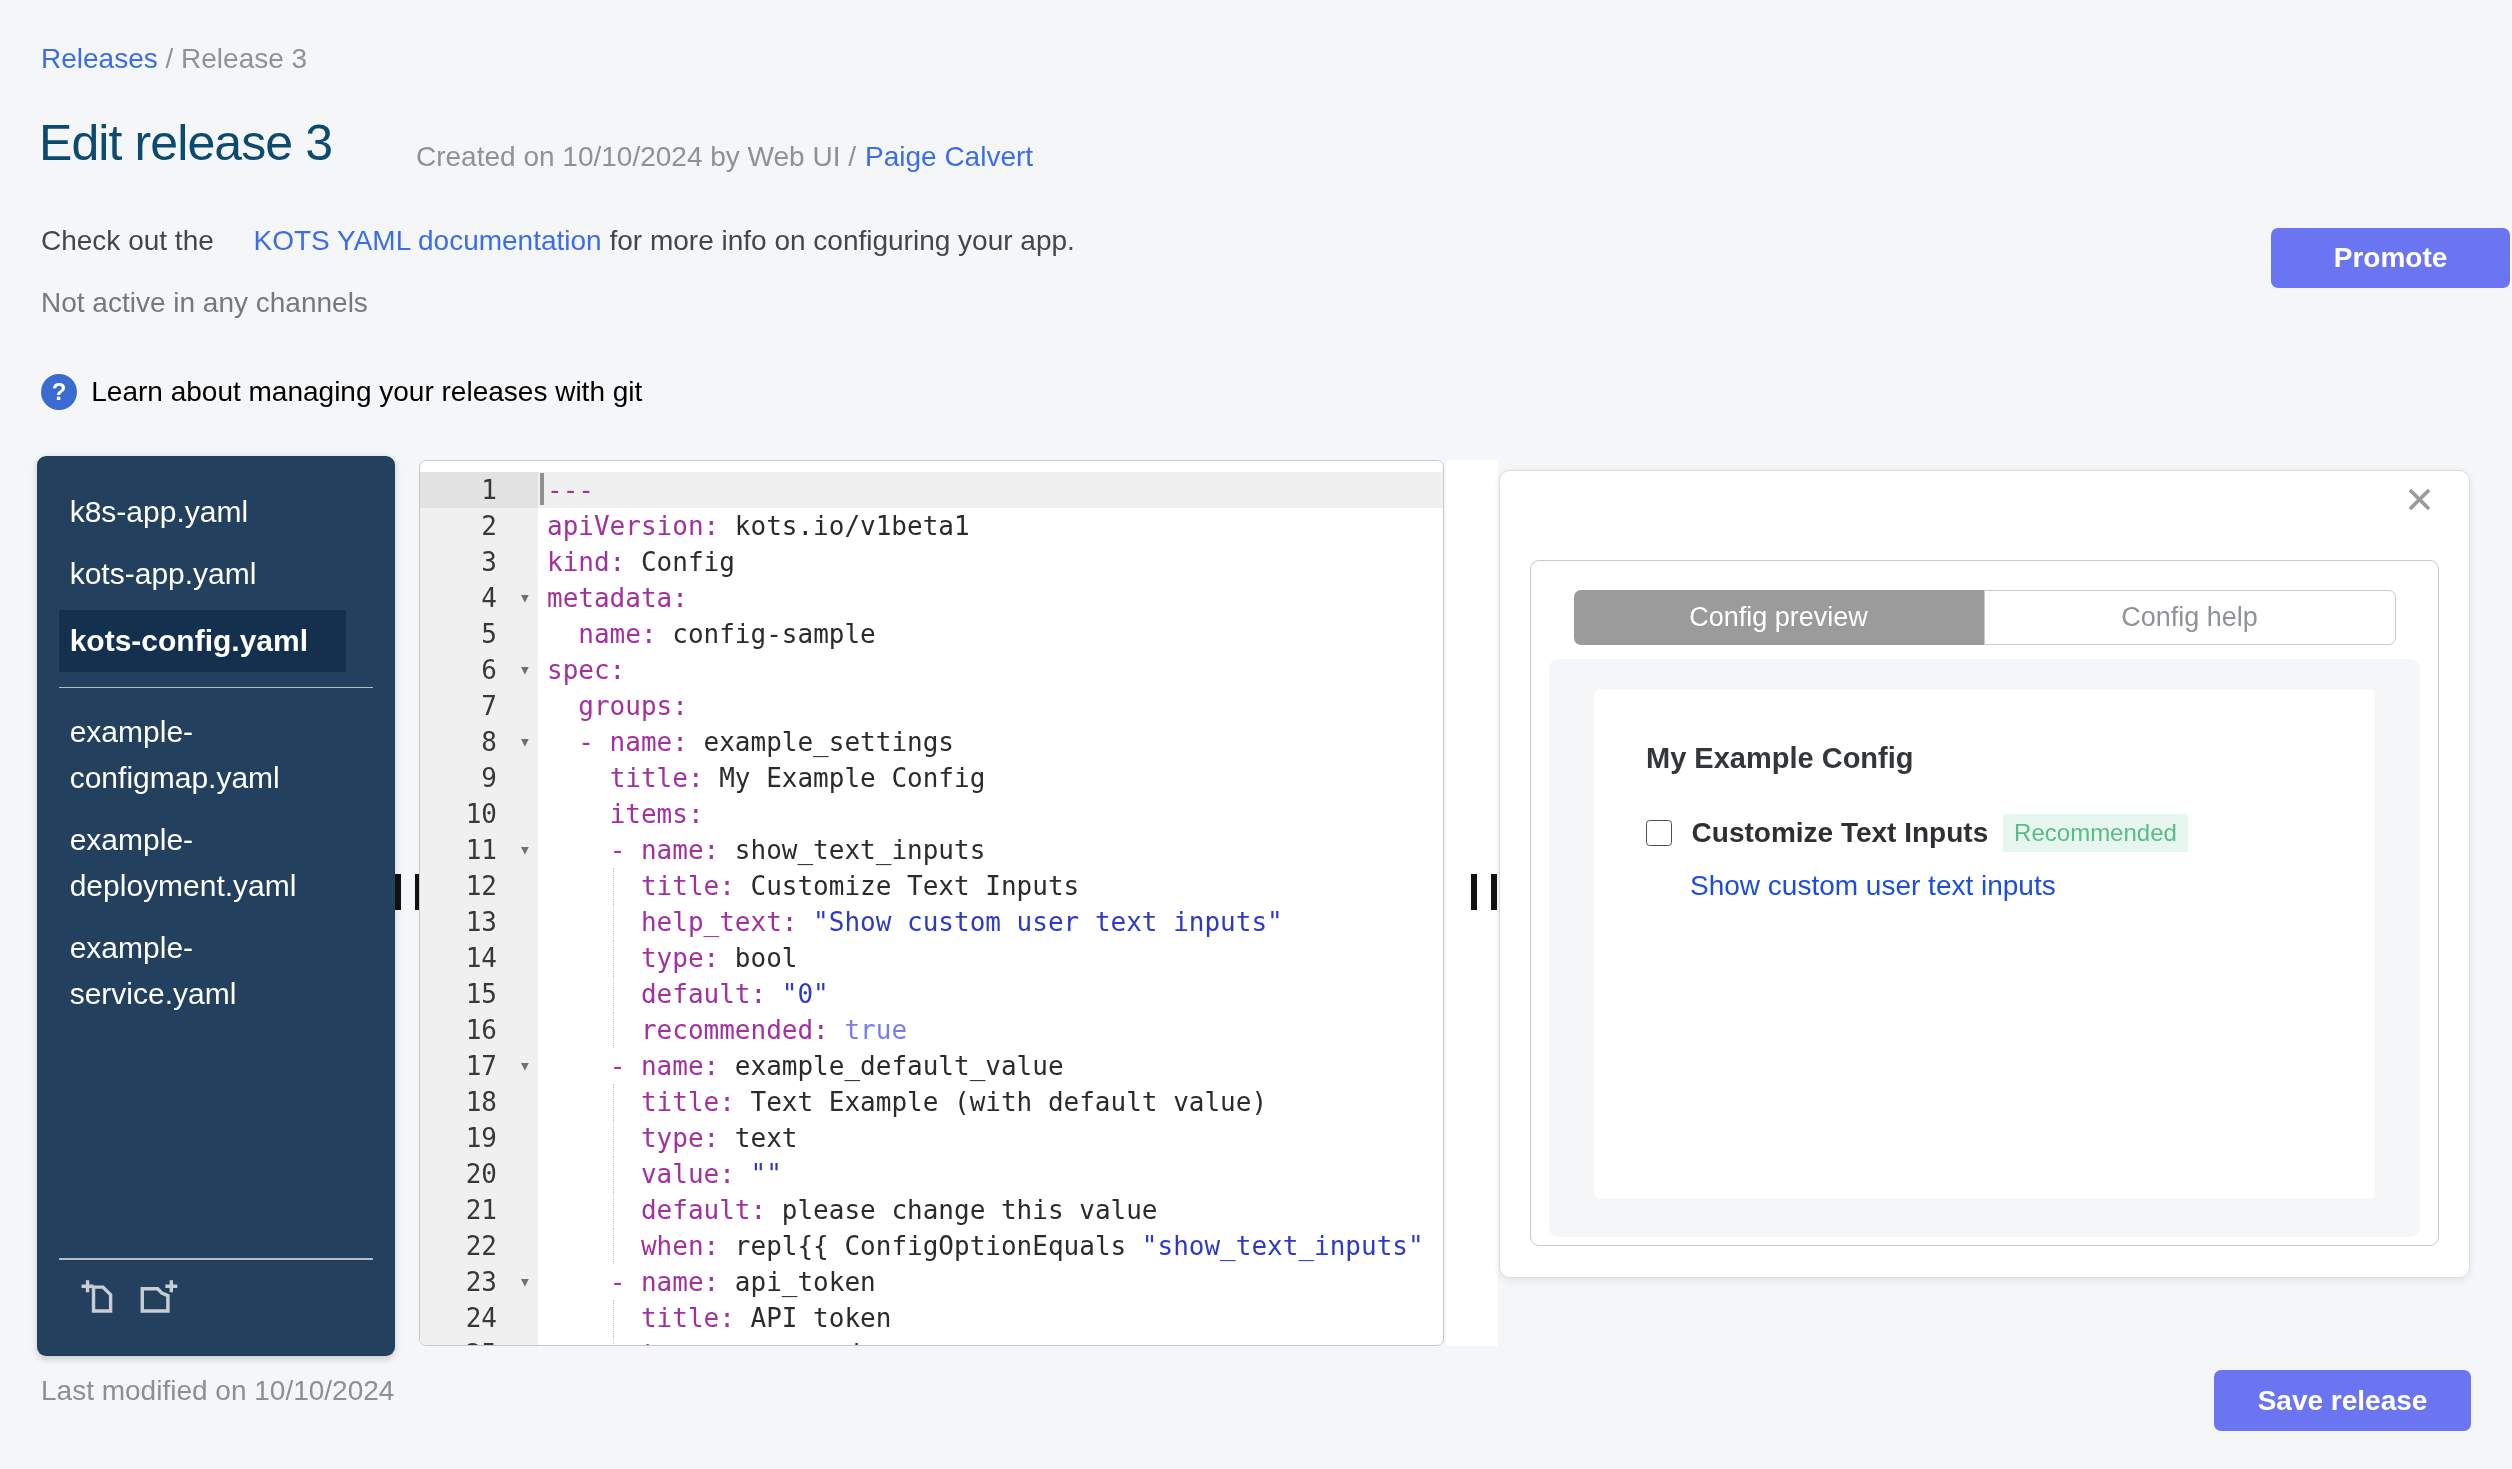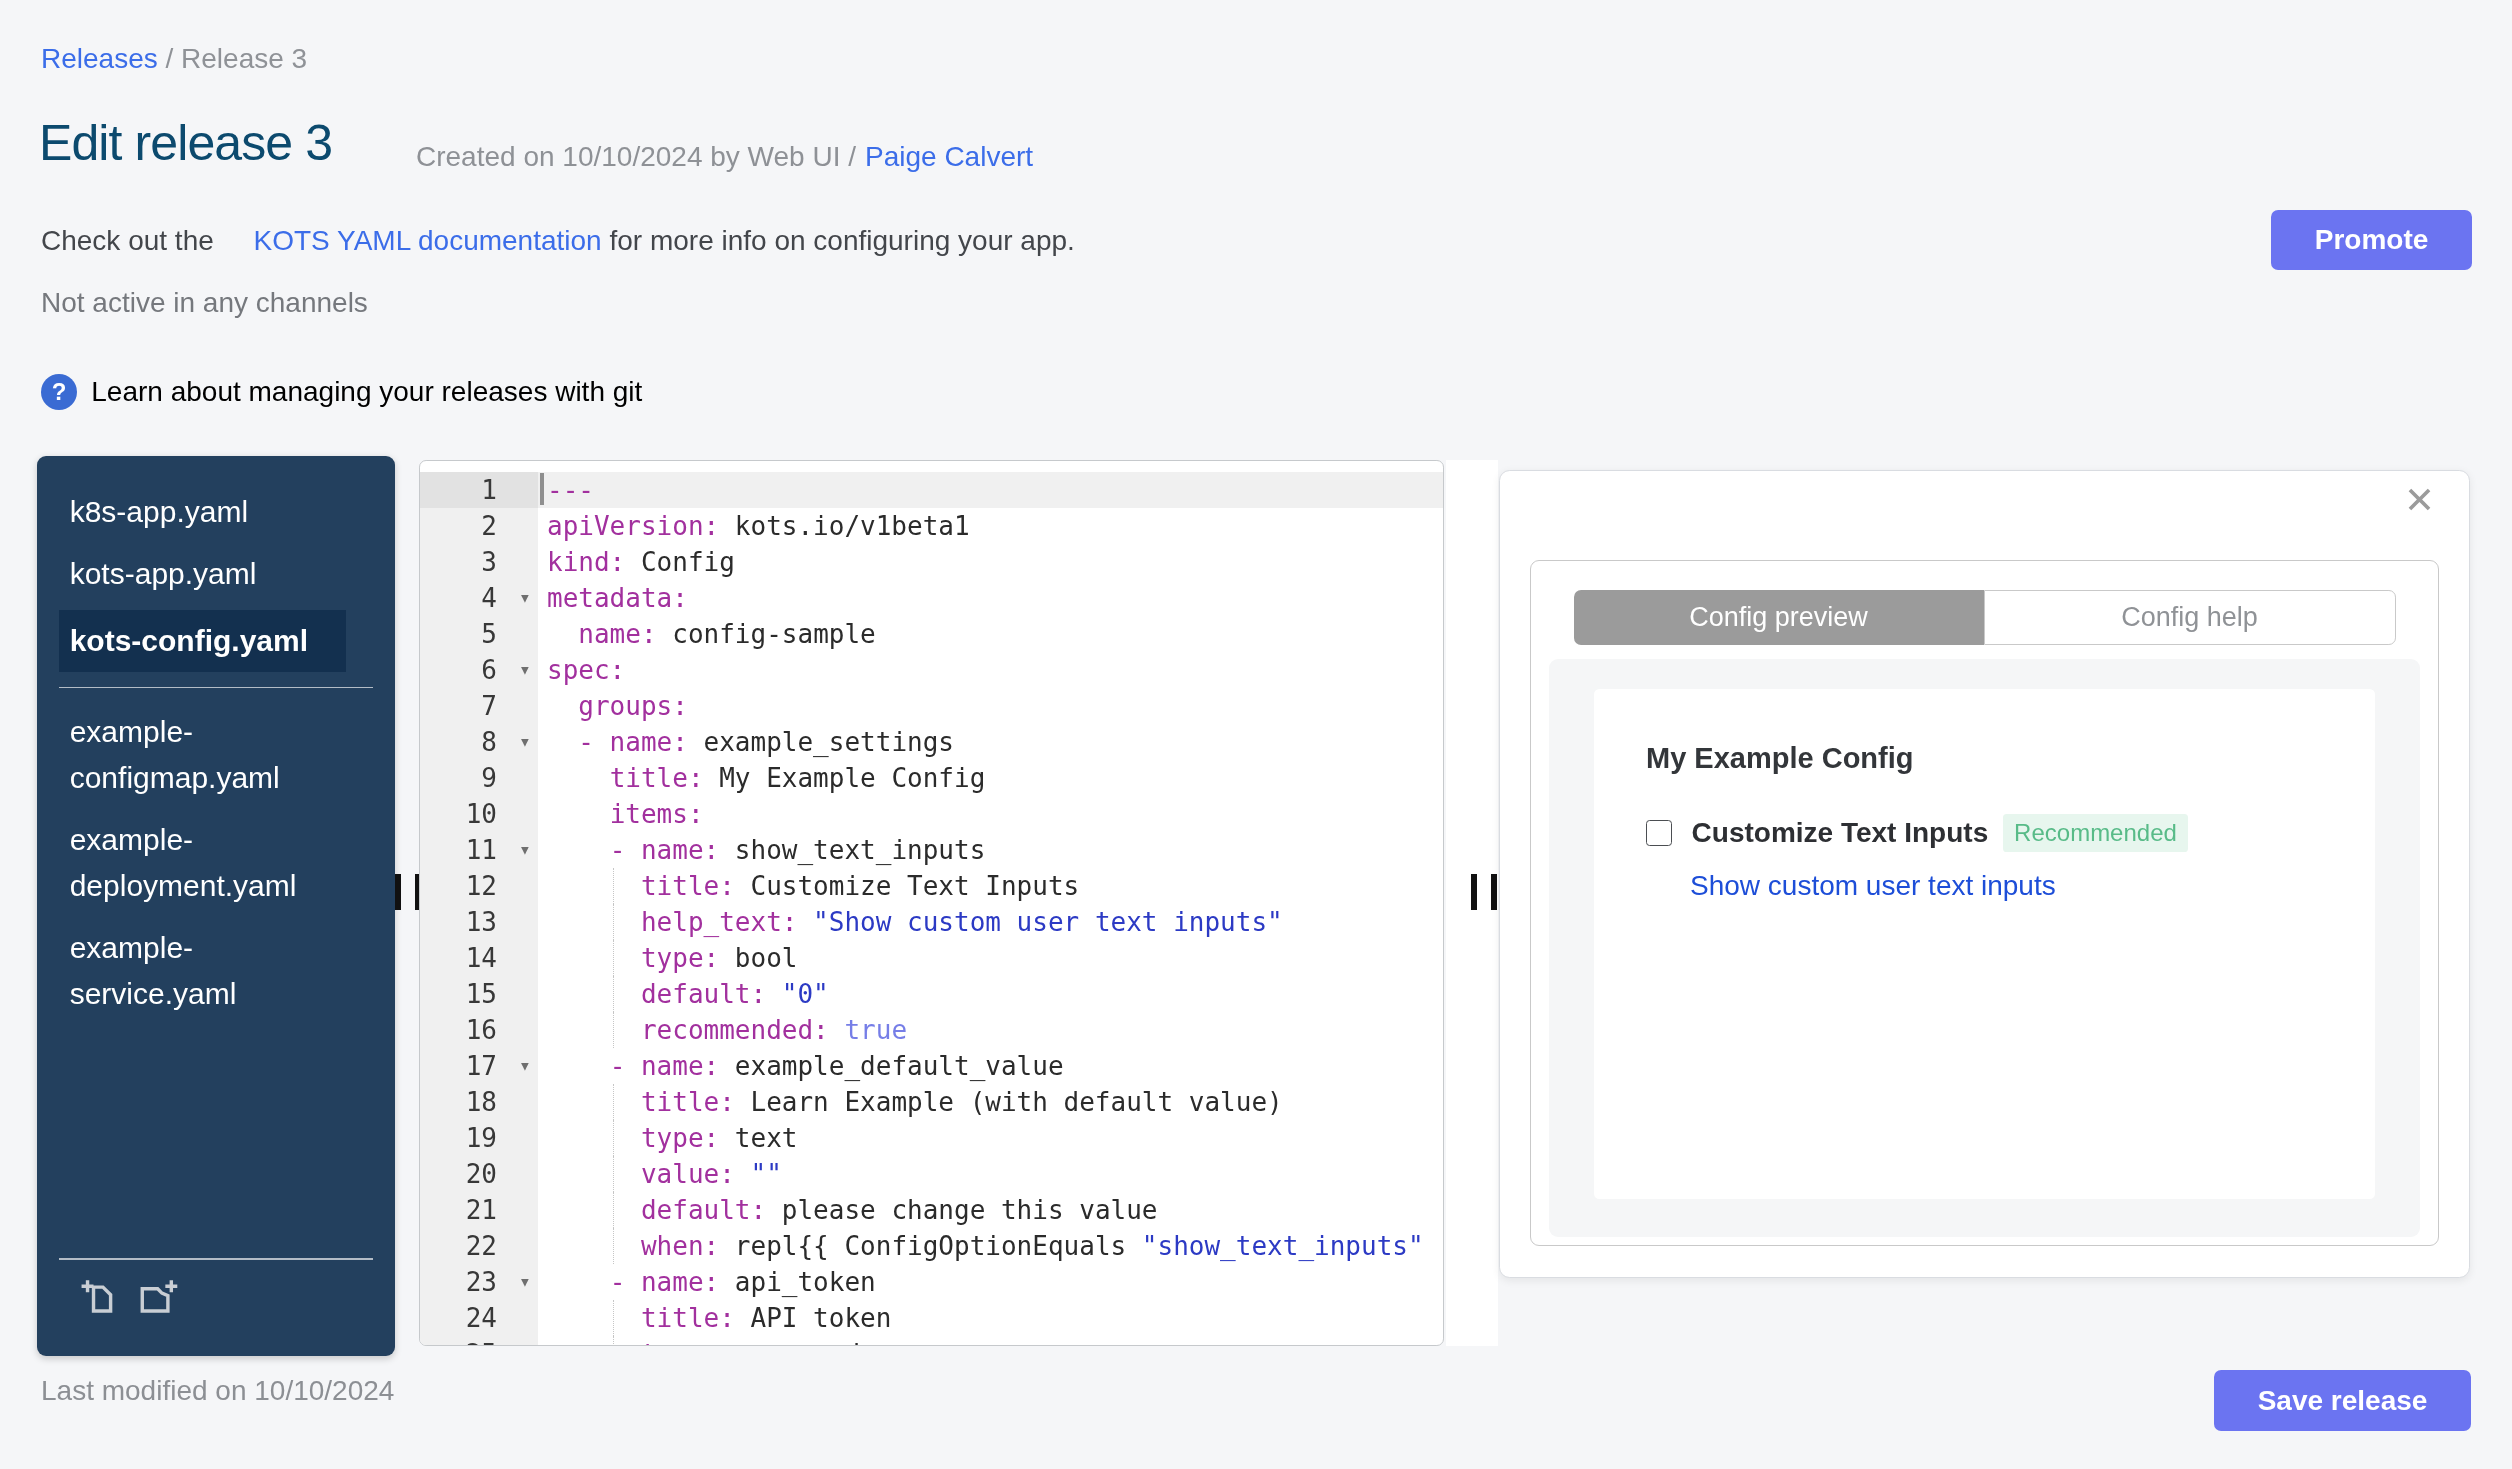--- a/index.html
+++ b/index.html
@@ -16,21 +16,21 @@
   .docs-line{position:absolute;left:41px;top:225px;font-size:28px;color:#43464b;}
   .docs-line .doc-link{color:#3b6de9;cursor:pointer;margin-left:32px;}
   .channel-status{position:absolute;left:41px;top:287px;font-size:28px;color:#75787d;}
   .git-row{position:absolute;left:41px;top:374px;display:flex;align-items:center;}
   .q-icon{width:36px;height:36px;border-radius:50%;background:#3a6bd3;color:#fff;
           font-size:24px;font-weight:700;display:flex;align-items:center;justify-content:center;}
   .git-link{margin-left:14.3px;font-size:28px;color:#000000;cursor:pointer;}
   .btn{position:absolute;background:#6b74f1;color:#fff;border:none;border-radius:7.1px;
        font-family:"Liberation Sans",sans-serif;font-size:28px;font-weight:700;cursor:pointer;
        display:flex;align-items:center;justify-content:center;}
-  .btn-promote{left:2271px;top:210px;width:201px;height:60px;}
+  .btn-promote{left:2271px;top:228px;width:239px;height:60px;}
   .btn-save{left:2214px;top:1370px;width:257px;height:61px;}
 
   
   .sidebar{position:absolute;left:37px;top:456px;width:358px;height:900px;
            background:#23405e;border-radius:9px;box-shadow:0 2.7px 7.1px rgba(0,0,0,.18);
            padding-top:25px;box-sizing:border-box;color:#fff;}
   .file-item{margin-left:22px;padding:8px 0 8px 10.7px;width:276px;font-size:30px;line-height:46px;
              color:#fff;cursor:pointer;overflow-wrap:break-word;}
   .file-item.selected{background:#13304f;font-weight:700;margin-top:5.3px;margin-bottom:5.3px;}
   .side-divider{height:1.8px;background:#ccd2d8;margin:14.3px 22px 12.5px 22px;opacity:.85;}
@@ -161,21 +161,21 @@
       <div class="code-line"><div class="gutter-cell"><span>8</span><span class="fold">▾</span></div><div class="code-cell"><span class="c-plain">  </span><span class="c-key">- name:</span><span class="c-plain"> example_settings</span></div></div>
       <div class="code-line"><div class="gutter-cell"><span>9</span></div><div class="code-cell"><span class="c-plain">    </span><span class="c-key">title:</span><span class="c-plain"> My Example Config</span></div></div>
       <div class="code-line"><div class="gutter-cell"><span>10</span></div><div class="code-cell"><span class="c-plain">    </span><span class="c-key">items:</span></div></div>
       <div class="code-line"><div class="gutter-cell"><span>11</span><span class="fold">▾</span></div><div class="code-cell"><span class="c-plain">    </span><span class="c-key">- name:</span><span class="c-plain"> show_text_inputs</span></div></div>
       <div class="code-line guide"><div class="gutter-cell"><span>12</span></div><div class="code-cell"><span class="c-plain">      </span><span class="c-key">title:</span><span class="c-plain"> Customize Text Inputs</span></div></div>
       <div class="code-line guide"><div class="gutter-cell"><span>13</span></div><div class="code-cell"><span class="c-plain">      </span><span class="c-key">help_text:</span><span class="c-string"> "Show custom user text inputs"</span></div></div>
       <div class="code-line guide"><div class="gutter-cell"><span>14</span></div><div class="code-cell"><span class="c-plain">      </span><span class="c-key">type:</span><span class="c-plain"> bool</span></div></div>
       <div class="code-line guide"><div class="gutter-cell"><span>15</span></div><div class="code-cell"><span class="c-plain">      </span><span class="c-key">default:</span><span class="c-string"> "0"</span></div></div>
       <div class="code-line guide"><div class="gutter-cell"><span>16</span></div><div class="code-cell"><span class="c-plain">      </span><span class="c-key">recommended:</span><span class="c-bool"> true</span></div></div>
       <div class="code-line"><div class="gutter-cell"><span>17</span><span class="fold">▾</span></div><div class="code-cell"><span class="c-plain">    </span><span class="c-key">- name:</span><span class="c-plain"> example_default_value</span></div></div>
-      <div class="code-line guide"><div class="gutter-cell"><span>18</span></div><div class="code-cell"><span class="c-plain">      </span><span class="c-key">title:</span><span class="c-plain"> Learn Example (with default value)</span></div></div>
+      <div class="code-line guide"><div class="gutter-cell"><span>18</span></div><div class="code-cell"><span class="c-plain">      </span><span class="c-key">title:</span><span class="c-plain"> Text Example (with default value)</span></div></div>
       <div class="code-line guide"><div class="gutter-cell"><span>19</span></div><div class="code-cell"><span class="c-plain">      </span><span class="c-key">type:</span><span class="c-plain"> text</span></div></div>
       <div class="code-line guide"><div class="gutter-cell"><span>20</span></div><div class="code-cell"><span class="c-plain">      </span><span class="c-key">value:</span><span class="c-string"> ""</span></div></div>
       <div class="code-line guide"><div class="gutter-cell"><span>21</span></div><div class="code-cell"><span class="c-plain">      </span><span class="c-key">default:</span><span class="c-plain"> please change this value</span></div></div>
       <div class="code-line guide"><div class="gutter-cell"><span>22</span></div><div class="code-cell"><span class="c-plain">      </span><span class="c-key">when:</span><span class="c-plain"> repl{{ ConfigOptionEquals </span><span class="c-string">"show_text_inputs"</span></div></div>
       <div class="code-line"><div class="gutter-cell"><span>23</span><span class="fold">▾</span></div><div class="code-cell"><span class="c-plain">    </span><span class="c-key">- name:</span><span class="c-plain"> api_token</span></div></div>
       <div class="code-line guide"><div class="gutter-cell"><span>24</span></div><div class="code-cell"><span class="c-plain">      </span><span class="c-key">title:</span><span class="c-plain"> API token</span></div></div>
       <div class="code-line guide"><div class="gutter-cell"><span>25</span></div><div class="code-cell"><span class="c-plain">      </span><span class="c-key">type:</span><span class="c-plain"> password</span></div></div>
     </div>
 </div>
 

